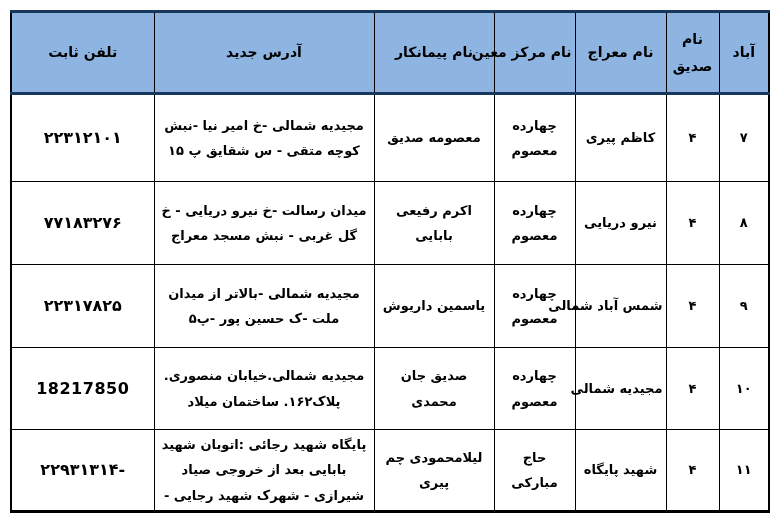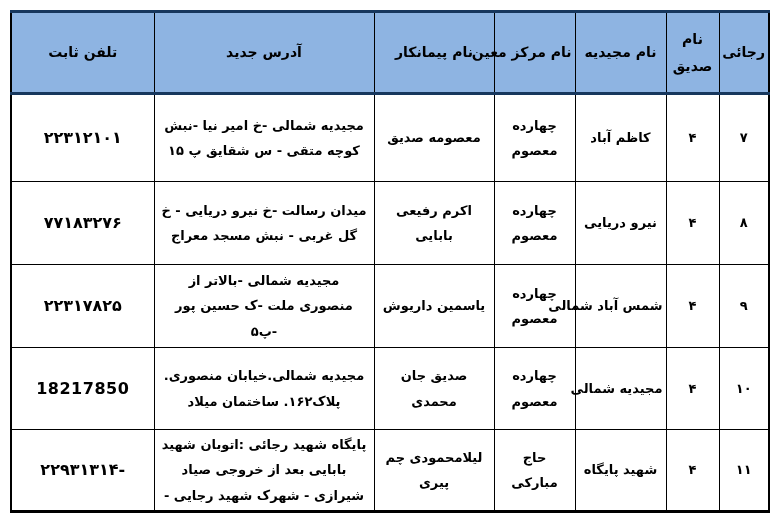--- a/index.html
+++ b/index.html
@@ -67,55 +67,55 @@
       <col style="width:50px">
         <col style="width:53px">
         <col style="width:91px">
       <col style="width:81px">
         <col style="width:120px">
         <col style="width:220px">
       <col style="width:143px">
     </colgroup>
     <thead>
       <tr>
-        <th class="col-radif">رجائی</th>
+        <th class="col-radif">آباد</th>
         <th class="col-mantaqe">نام صدیق</th>
-        <th class="col-paygah">نام مجیدیه</th>
+        <th class="col-paygah">نام معراج</th>
         <th class="col-markaz">نام مرکز معین</th>
         <th class="col-peymankar">نام پیمانکار</th>
         <th class="col-address">آدرس جدید</th>
         <th class="col-phone">تلفن ثابت</th>
       </tr>
     </thead>
     <tbody>
       <tr class="r1">
         <td class="col-radif">۷</td>
         <td class="col-mantaqe">۴</td>
-        <td class="col-paygah">کاظم آباد</td>
+        <td class="col-paygah">کاظم پیری</td>
         <td class="col-markaz">چهارده معصوم</td>
         <td class="col-peymankar">معصومه صدیق</td>
         <td class="col-address">مجیدیه شمالی -خ امیر نیا  -نبش کوچه متقی - س شقایق پ ۱۵</td>
         <td class="col-phone">۲۲۳۱۲۱۰۱</td>
       </tr>
       <tr class="r2">
         <td class="col-radif">۸</td>
         <td class="col-mantaqe">۴</td>
         <td class="col-paygah">نیرو دریایی</td>
         <td class="col-markaz">چهارده معصوم</td>
         <td class="col-peymankar">اکرم رفیعی بابایی</td>
         <td class="col-address">میدان رسالت  -خ نیرو دریایی - خ گل غربی - نبش مسجد معراج</td>
         <td class="col-phone">۷۷۱۸۳۲۷۶</td>
       </tr>
       <tr class="r3">
         <td class="col-radif">۹</td>
         <td class="col-mantaqe">۴</td>
         <td class="col-paygah">شمس آباد شمالی</td>
         <td class="col-markaz">چهارده معصوم</td>
         <td class="col-peymankar">یاسمین داریوش</td>
-        <td class="col-address">مجیدیه شمالی -بالاتر از منصوری ملت -ک حسین پور -پ۵</td>
+        <td class="col-address">مجیدیه شمالی -بالاتر از میدان ملت -ک حسین پور -پ۵</td>
         <td class="col-phone">۲۲۳۱۷۸۲۵</td>
       </tr>
       <tr class="r4">
         <td class="col-radif">۱۰</td>
         <td class="col-mantaqe">۴</td>
         <td class="col-paygah">مجیدیه شمالی</td>
         <td class="col-markaz">چهارده معصوم</td>
         <td class="col-peymankar">صدیق جان محمدی</td>
         <td class="col-address">مجیدیه شمالی.خیابان منصوری. پلاک۱۶۲. ساختمان میلاد</td>
         <td class="col-phone">18217850</td>

